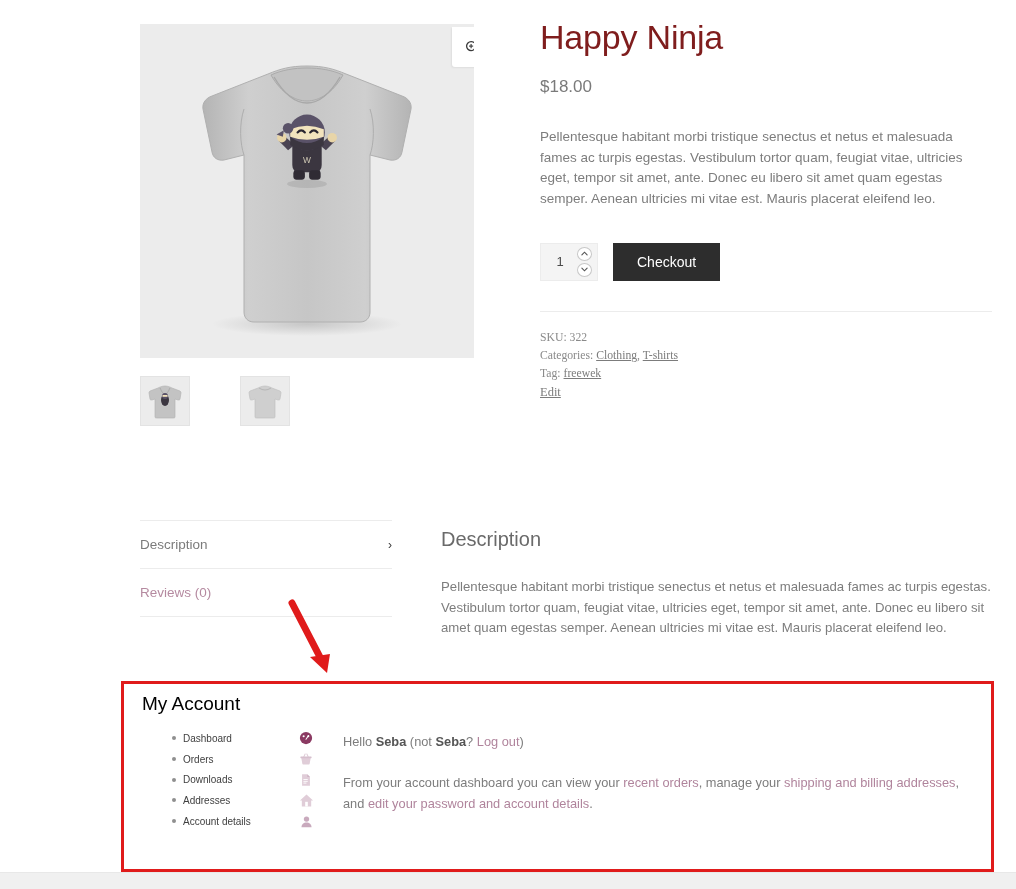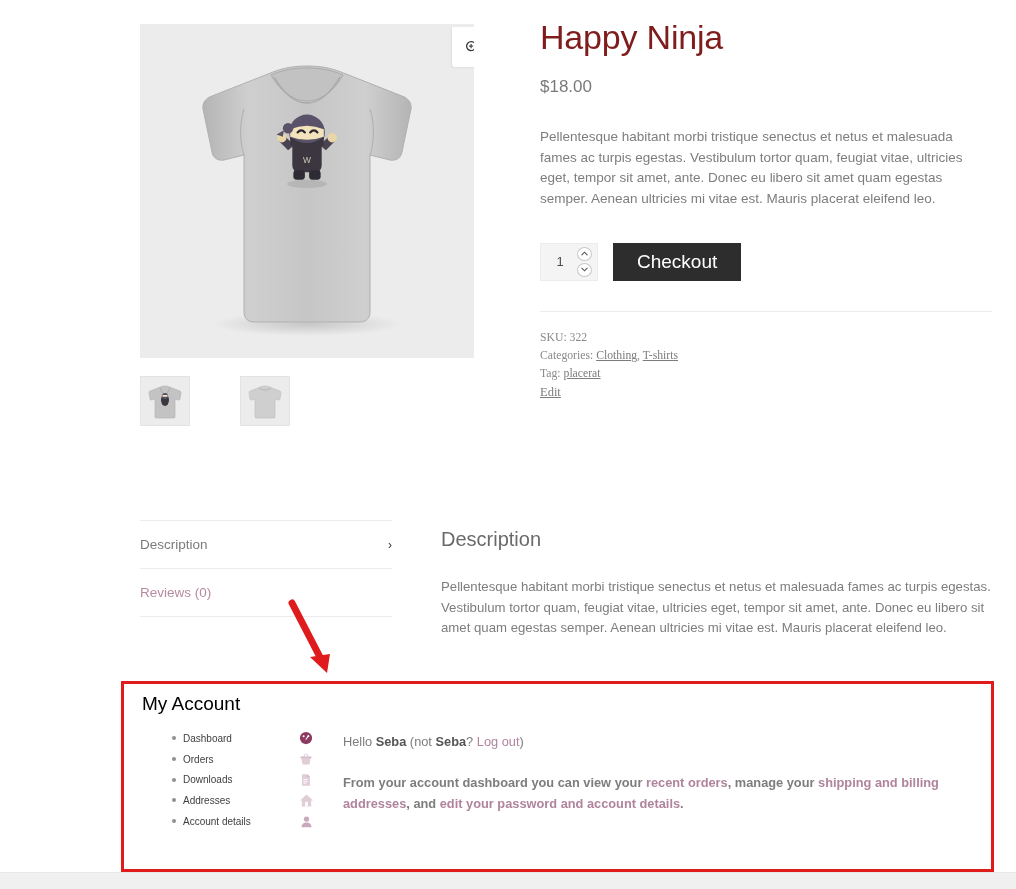--- a/index.html
+++ b/index.html
@@ -138,21 +138,21 @@
   }
   .stepper svg { display: block; }
 
   .checkout-btn {
     height: 38px;
     background: #2d2d2d;
     color: #ffffff;
     border: 0;
     padding: 0 24px;
     font-family: "Liberation Sans", sans-serif;
-    font-size: 19px;
+    font-size: 14px;
     cursor: pointer;
   }
 
   .meta-divider {
     margin-top: 30px;
     border-top: 1px solid #ececec;
     width: 452px;
   }
   .meta {
     margin-top: 17px;
@@ -271,21 +271,21 @@
     position: absolute;
     left: 219px; top: 48px;
     width: 632px;
     font-size: 12.8px;
     line-height: 20.8px;
     color: #7d7d7d;
   }
   .account-content strong { color: #555; font-weight: bold; }
   .account-content a { color: #b0849c; text-decoration: none; }
   .account-content p { margin: 0; }
-  .account-content p.second { margin-top: 20px; font-weight: bold; }
+  .account-content p.second { margin-top: 20px; }
 
   
   .annot-arrow {
     position: absolute;
     left: 280px; top: 595px;
     width: 70px; height: 90px;
     pointer-events: none;
   }
 </style>
 </head>
@@ -419,21 +419,21 @@
       <div>
         <span>SKU:</span>
         <span>322</span>
       </div>
       <div>
         <span>Categories:</span>
         <a href="#">Clothing</a><span>, </span><a href="#">T-shirts</a>
       </div>
       <div>
         <span>Tag:</span>
-        <a href="#">placerat</a>
+        <a href="#">freewek</a>
       </div>
       <a href="#" class="edit-link">Edit</a>
     </div>
   </div>
 </div>
 
 <div class="tabs-section">
   <ul class="tabs-list">
     <li class="tab-item active">
       <span>Description</span>

